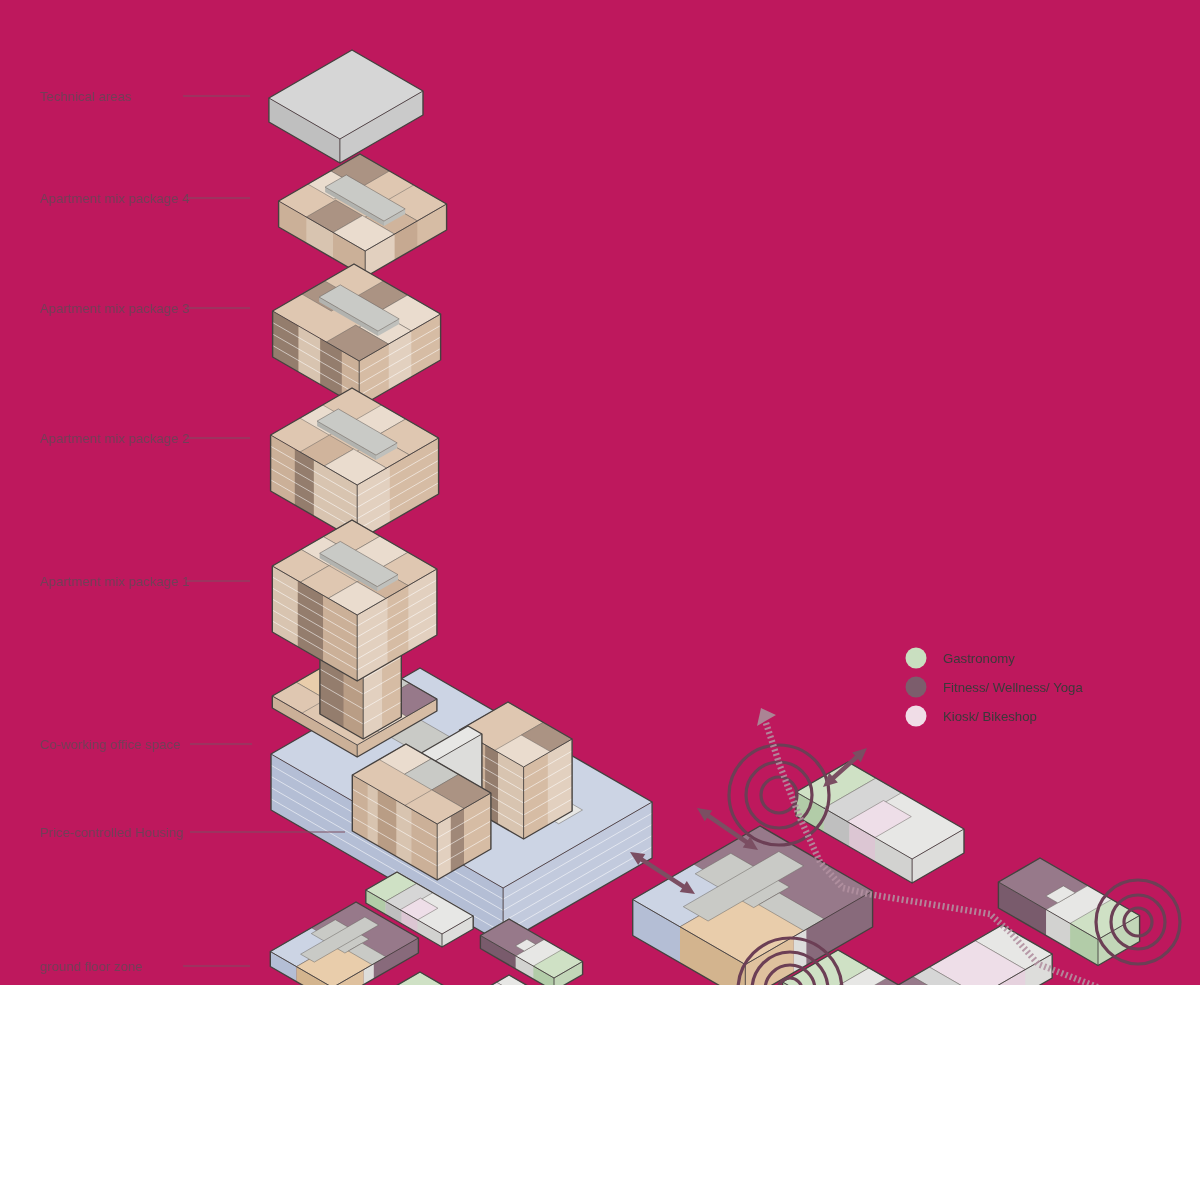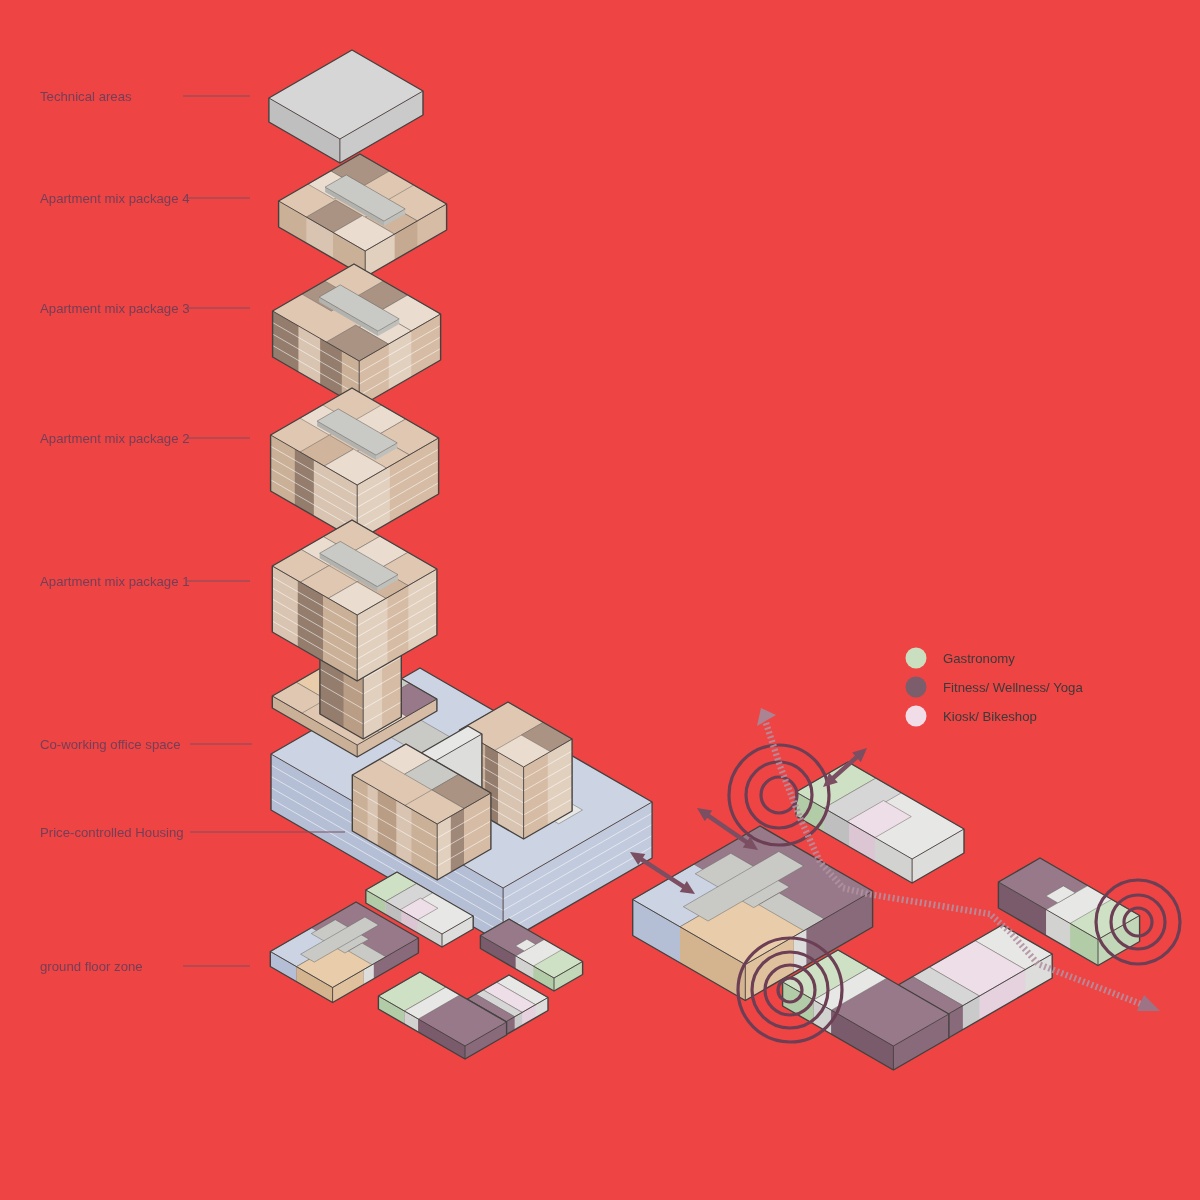--- a/index.html
+++ b/index.html
@@ -1,16 +1,16 @@
 <!DOCTYPE html>
 <html><head>
 <meta charset="utf-8">
 <style>
   html,body{margin:0;padding:0;background:#ffffff;}
-  .canvas{width:1200px;height:1200px;position:relative;background:#ef4444;overflow:hidden;}
+  .canvas{width:1200px;height:985px;position:relative;background:#be185d;overflow:hidden;}
   svg{display:block;}
   text{font-family:"Liberation Sans", sans-serif;font-size:13.2px;}
   .legend-text{font-family:"Liberation Sans", sans-serif;font-size:13.2px;}
 </style>
 </head>
 <body>
 
 <div class="canvas">
 <svg width="1200" height="1200" viewBox="0 0 1200 1200">
 

